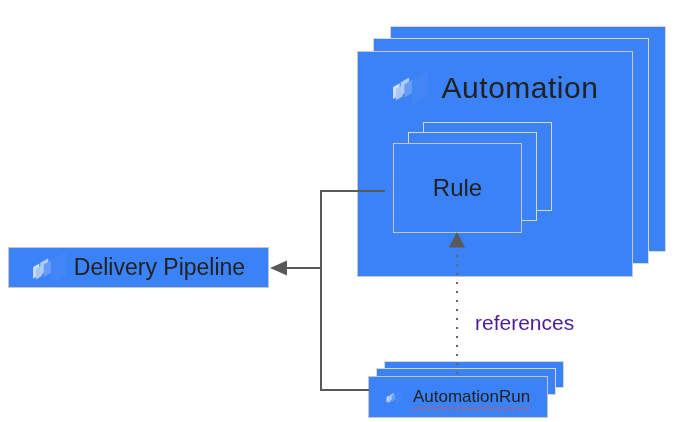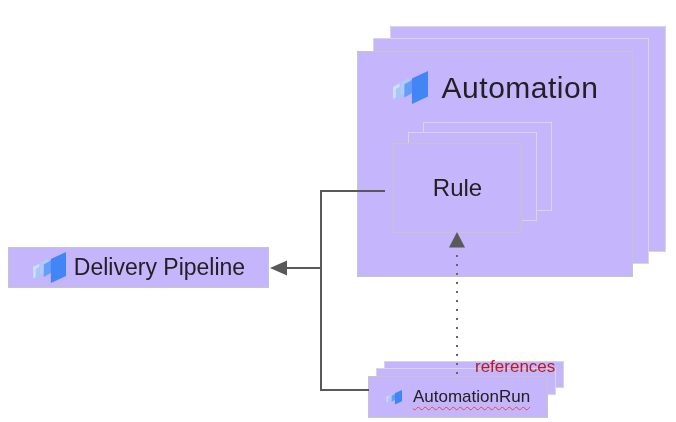--- a/index.html
+++ b/index.html
@@ -1,35 +1,35 @@
 <!DOCTYPE html>
 <html><head>
 <meta charset="utf-8">
 <style>
   html,body{margin:0;padding:0;background:#ffffff;}
   #canvas{
     position:relative;width:676px;height:422px;background:#ffffff;overflow:hidden;
     font-family:"Liberation Sans","DejaVu Sans",sans-serif;color:#212121;
   }
-  .box{position:absolute;background:#c4b5fd;border:1px solid #c6c6c6;box-sizing:border-box;}
+  .box{position:absolute;background:#3b82f6;border:1px solid #c6c6c6;box-sizing:border-box;}
   .box.back{border-color:#d7d7d7;}
   .row{display:flex;align-items:center;justify-content:center;}
   .hdr{position:absolute;left:0;right:0;top:19px;display:flex;align-items:center;justify-content:center;gap:12px;}
   .t-automation{font-size:30px;letter-spacing:0.5px;color:#212121;}
   .t-rule{font-size:24px;color:#212121;}
   .t-pipeline{font-size:23px;color:#212121;}
   .t-run{
     font-size:17px;color:#212121;
     text-decoration-line:underline;
     text-decoration-style:wavy;
     text-decoration-color:#e64a3c;
     text-decoration-thickness:1px;
     text-underline-offset:4px;
   }
-  .ref-label{position:absolute;font-size:17px;color:#b91c1c;margin-top:46px;}
+  .ref-label{position:absolute;font-size:21px;color:#4c1d95;}
   .overlay{position:absolute;left:0;top:0;z-index:10;pointer-events:none;}
   .conn{stroke:#595959;stroke-width:2;fill:none;}
   .dots{stroke:#666666;stroke-width:2;fill:none;stroke-dasharray:2 7;}
   .ah{fill:#595959;stroke:none;}
   svg.cd-icon{display:block;flex:0 0 auto;}
 </style>
 </head>
 <body>
 
 <div id="canvas">

